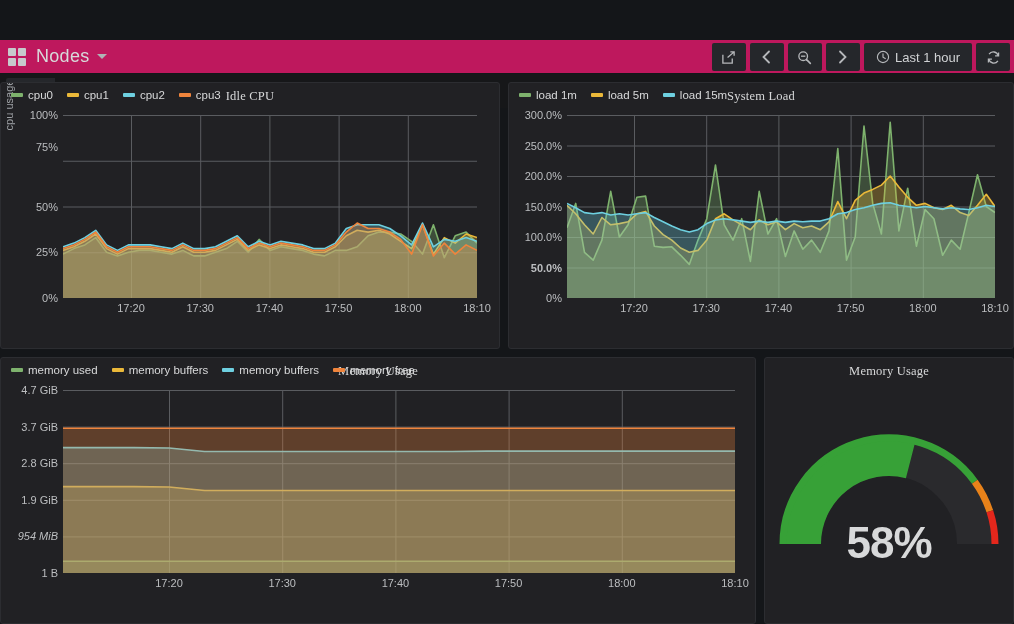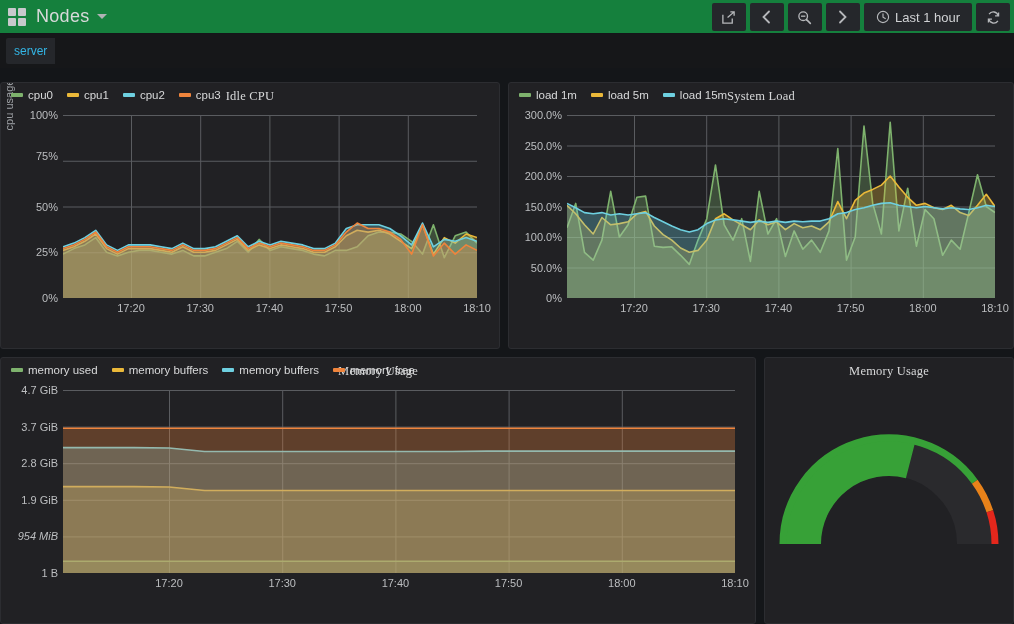--- a/index.html
+++ b/index.html
@@ -7,24 +7,25 @@
     width: 1014px; height: 624px;
     background: #141619;
     font-family: "Liberation Sans", sans-serif;
     overflow: hidden;
   }
   body { position: relative; }
 
   
   .navbar {
     height: 34px; width: 1014px;
-    background: #15803d;
+    background: #be185d;
     display: flex; align-items: center;
     position: relative;
     border-bottom: 1px solid #141619;
+    margin-top: 40px;
   }
   .grid-icon {
     width: 18px; height: 18px;
     margin-left: 8px; margin-right: 10px;
     display: grid; grid-template-columns: 8px 8px; grid-template-rows: 8px 8px;
     gap: 2px;
   }
   .grid-icon i { background: #c7c9cc; border-radius: 1px; display: block; }
   .dash-title {
     color: #d8d9da; font-size: 18px; letter-spacing: .3px;
@@ -187,21 +188,21 @@
 <div class="dash">
 
   <div class="panel" id="p-idle">
     <div class="panel-title">Idle CPU</div>
     <div class="panel-body">
       <div class="yaxis-title">cpu usage</div>
       <div class="ytick-col" id="idle-yticks" style="left: 0px; width: 57px; top: 0px; height: 213px;">
           <div class="ytick" style="top: 193px;">0%</div>
           <div class="ytick" style="top: 147.25px;">25%</div>
           <div class="ytick" style="top: 101.5px;">50%</div>
-          <div class="ytick" style="top: 51px;">75%</div>
+          <div class="ytick" style="top: 42px;">75%</div>
           <div class="ytick" style="top: 10px;">100%</div>
         </div>
       <div class="plot" id="idle-plot" style="left: 62px; top: 10px; width: 414px; height: 183px;">
           <svg width="414" height="183">
             <line x1="0" x2="414" y1="183.5" y2="183.5" stroke="#5a5c60" stroke-width="1"></line>
             <line x1="0" x2="414" y1="137.75" y2="137.75" stroke="#5a5c60" stroke-width="1"></line>
             <line x1="0" x2="414" y1="92" y2="92" stroke="#5a5c60" stroke-width="1"></line>
             <line x1="0" x2="414" y1="46.25" y2="46.25" stroke="#5a5c60" stroke-width="1"></line>
             <line x1="0" x2="414" y1="0.5" y2="0.5" stroke="#5a5c60" stroke-width="1"></line>
             <line x1="68.5" x2="68.5" y1="0" y2="183" stroke="#5a5c60" stroke-width="1"></line>
@@ -247,21 +248,21 @@
           </span>
         </div>
     </div>
   </div>
 
   <div class="panel" id="p-load">
     <div class="panel-title">System Load</div>
     <div class="panel-body">
       <div class="ytick-col" id="load-yticks" style="left: 0px; width: 53px; top: 0px; height: 213px;">
           <div class="ytick" style="top: 193px;">0%</div>
-          <div class="ytick" style="top: 162.5px;">50.0%</div>
+          <div class="ytick" style="top: 162.5px; font-weight: bold;">50.0%</div>
           <div class="ytick" style="top: 132px;">100.0%</div>
           <div class="ytick" style="top: 101.5px;">150.0%</div>
           <div class="ytick" style="top: 71px;">200.0%</div>
           <div class="ytick" style="top: 40.5px;">250.0%</div>
           <div class="ytick" style="top: 10px;">300.0%</div>
         </div>
       <div class="plot" id="load-plot" style="left: 58px; top: 10px; width: 428px; height: 183px;">
           <svg width="428" height="183">
             <line x1="0" x2="428" y1="183.5" y2="183.5" stroke="#5a5c60" stroke-width="1"></line>
             <line x1="0" x2="428" y1="153" y2="153" stroke="#5a5c60" stroke-width="1"></line>
@@ -376,16 +377,17 @@
   <div class="panel" id="p-gauge">
     <div class="panel-title">Memory Usage</div>
     <div class="panel-body gauge-wrap">
       <svg id="gauge-svg" width="240" height="200" viewBox="0 0 240 200">
           <path d="M 32 148 A 88 88 0 0 1 208 147.99999999999997" fill="none" stroke="#2a2a2d" stroke-width="40"></path>
           <path d="M 32 148 A 88 88 0 0 1 141.88471007050717 62.76468182068045" fill="none" stroke="#37a137" stroke-width="40"></path>
           <path d="M 14 148 A 106 106 0 0 1 205.7558014037444 85.69476325699782" fill="none" stroke="#37a137" stroke-width="7"></path>
           <path d="M 205.7558014037444 85.69476325699782 A 106 106 0 0 1 220.8119907272863 115.24419859625554" fill="none" stroke="#e8821a" stroke-width="7"></path>
           <path d="M 220.8119907272863 115.24419859625554 A 106 106 0 0 1 226 147.99999999999997" fill="none" stroke="#e4271c" stroke-width="7"></path>
         </svg>
+      <div class="gauge-value">58%</div>
     </div>
   </div>
 
 </div>
 
 </body></html>

